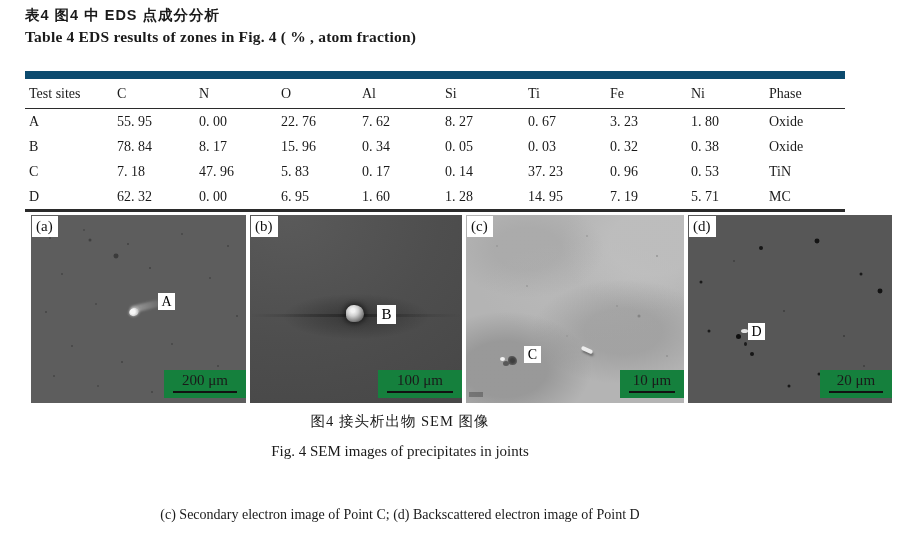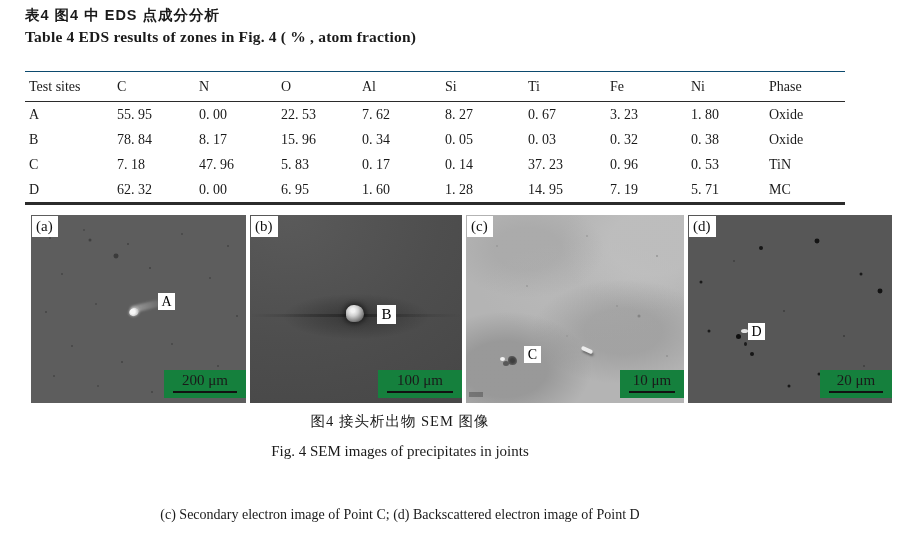--- a/index.html
+++ b/index.html
@@ -6,21 +6,21 @@
   .page{position:relative;width:916px;height:537px;background:#ffffff;overflow:hidden;
         font-family:"Liberation Serif","DejaVu Serif",serif;color:#1a1a1a;}
 
   
   .title-cn{position:absolute;left:25px;top:6px;font-family:"Liberation Sans","DejaVu Sans",sans-serif;
             font-weight:bold;font-size:14.5px;letter-spacing:1px;}
   .title-en{position:absolute;left:25px;top:28px;font-weight:bold;font-size:15.5px;letter-spacing:.2px;}
 
   
   table.eds{position:absolute;left:25px;top:71px;width:820px;border-collapse:collapse;
-            border-top:1px solid #0c4a6e;border-bottom:3px solid #2b2b2b;font-size:14px;}
+            border-top:8px solid #0c4a6e;border-bottom:3px solid #2b2b2b;font-size:14px;}
   table.eds th{font-weight:normal;text-align:left;height:29px;padding:0 0 0 4px;
                border-bottom:1.5px solid #2b2b2b;}
   table.eds td{height:25px;padding:0 0 0 4px;text-align:left;}
 
   
   .figrow{position:absolute;left:31px;top:215px;display:flex;gap:4px;}
   .panel{position:relative;height:188px;overflow:hidden;}
   .p-a{width:215px;}
   .p-b{width:212px;background-image:radial-gradient(ellipse 130% 120% at 18% 0%,#5a5a5a 0%,#4e4e4e 55%,#474747 100%);}
   .p-c{width:218px;background-image:
@@ -127,21 +127,21 @@
           <th>Fe</th>
           <th>Ni</th>
           <th>Phase</th>
         </tr>
       </thead>
     <tbody>
         <tr>
           <td>A</td>
           <td>55. 95</td>
           <td>0. 00</td>
-          <td>22. 53</td>
+          <td>22. 76</td>
           <td>7. 62</td>
           <td>8. 27</td>
           <td>0. 67</td>
           <td>3. 23</td>
           <td>1. 80</td>
           <td>Oxide</td>
         </tr>
         <tr>
           <td>B</td>
           <td>78. 84</td>

